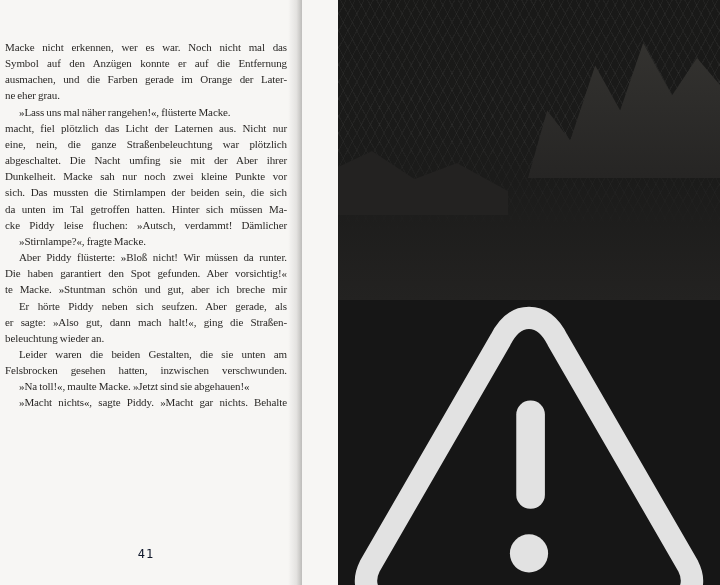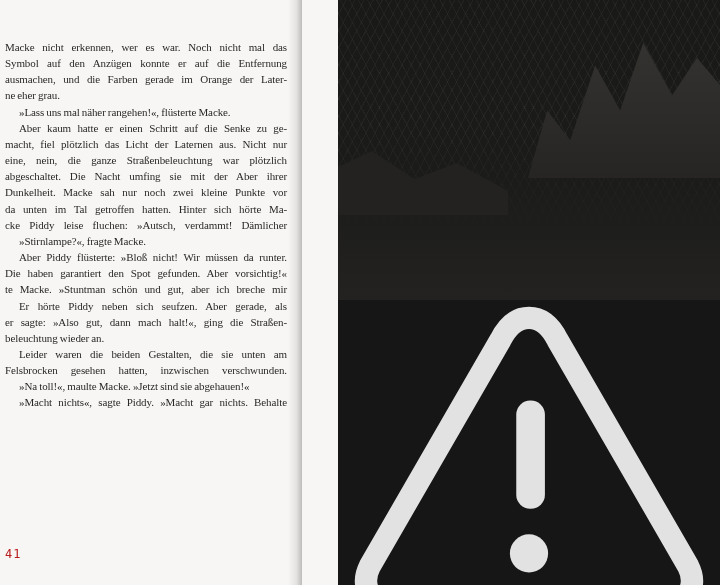--- a/index.html
+++ b/index.html
@@ -7,22 +7,22 @@
           font-family:"Liberation Serif", serif;}
   
   .left-page{position:absolute;left:0;top:0;width:302px;height:585px;background:#f7f6f4;}
   .left-page::after{content:'';position:absolute;right:0;top:0;width:14px;height:100%;
           background:linear-gradient(90deg,rgba(0,0,0,0) 0%,rgba(60,55,50,0.10) 60%,rgba(40,38,35,0.28) 100%);}
   .text-block{position:absolute;left:5px;top:39px;width:282px;
           font-size:11px;line-height:16.15px;color:#2b2927;letter-spacing:-0.1px;word-spacing:-0.5px;}
   .tline{white-space:normal;}
   .tline.ind{text-indent:14px;}
   .tline.just{text-align:justify;text-align-last:justify;}
-  .page-number{position:absolute;left:5px;top:547px;width:282px;text-align:left;
-          font-family:"DejaVu Sans Mono", monospace;font-size:12px;color:#b91c1c;letter-spacing:1px;}
+  .page-number{position:absolute;left:5px;top:547px;width:282px;text-align:center;
+          font-family:"DejaVu Sans Mono", monospace;font-size:12px;color:#0f172a;letter-spacing:1px;}
   
   .right-page{position:absolute;left:338px;top:0;width:382px;height:585px;background:#161616;overflow:hidden;
           font-family:"Liberation Sans", sans-serif;}
   .sky{position:absolute;left:0;top:0;width:382px;height:300px;
           background:linear-gradient(180deg,#191918 0%,#1b1b1a 60%,#232221 100%);}
   .mesh{position:absolute;left:0;top:0;width:382px;height:235px;opacity:.5;
           background:repeating-linear-gradient(62deg,rgba(205,205,205,0.10) 0 1px,transparent 1px 8px),
                      repeating-linear-gradient(-62deg,rgba(205,205,205,0.10) 0 1px,transparent 1px 8px);
           -webkit-mask-image:linear-gradient(180deg,#000 55%,transparent 100%);
           mask-image:linear-gradient(180deg,#000 55%,transparent 100%);}
@@ -128,26 +128,26 @@
 
 <div class="spread">
 
   <div class="left-page">
     <div class="text-block">
         <div class="tline just">Macke nicht erkennen, wer es war. Noch nicht mal das</div>
         <div class="tline just">Symbol auf den Anzügen konnte er auf die Entfernung</div>
         <div class="tline just">ausmachen, und die Farben gerade im Orange der Later-</div>
         <div class="tline">ne eher grau.</div>
         <div class="tline ind">»Lass uns mal näher rangehen!«, flüsterte Macke.</div>
-        <div class="tline ind just">Aber kaum hatte er einen Schritt auf die Senke zu ge-</div>
         <div class="tline just">macht, fiel plötzlich das Licht der Laternen aus. Nicht nur</div>
         <div class="tline just">eine, nein, die ganze Straßenbeleuchtung war plötzlich</div>
         <div class="tline just">abgeschaltet. Die Nacht umfing sie mit der Aber ihrer</div>
         <div class="tline just">Dunkelheit. Macke sah nur noch zwei kleine Punkte vor</div>
-        <div class="tline just">da unten im Tal getroffen hatten. Hinter sich hörte Ma-</div>
+        <div class="tline just">sich. Das mussten die Stirnlampen der beiden sein, die sich</div>
+        <div class="tline just">da unten im Tal getroffen hatten. Hinter sich müssen Ma-</div>
         <div class="tline just">cke Piddy leise fluchen: »Autsch, verdammt! Dämlicher</div>
         <div class="tline ind">»Stirnlampe?«, fragte Macke.</div>
         <div class="tline ind just">Aber Piddy flüsterte: »Bloß nicht! Wir müssen da runter.</div>
         <div class="tline just">Die haben garantiert den Spot gefunden. Aber vorsichtig!«</div>
         <div class="tline just">te Macke. »Stuntman schön und gut, aber ich breche mir</div>
         <div class="tline ind just">Er hörte Piddy neben sich seufzen. Aber gerade, als</div>
         <div class="tline just">er sagte: »Also gut, dann mach halt!«, ging die Straßen-</div>
         <div class="tline">beleuchtung wieder an.</div>
         <div class="tline ind just">Leider waren die beiden Gestalten, die sie unten am</div>
         <div class="tline just">Felsbrocken gesehen hatten, inzwischen verschwunden.</div>

